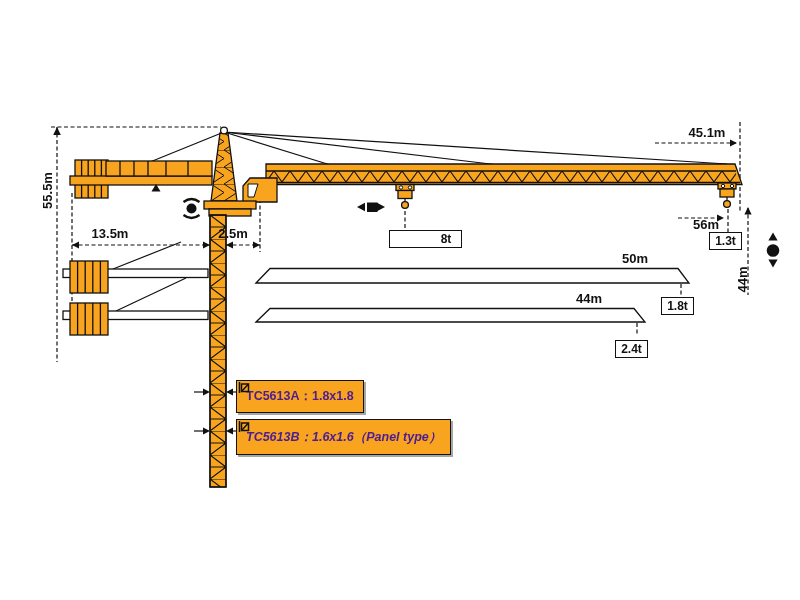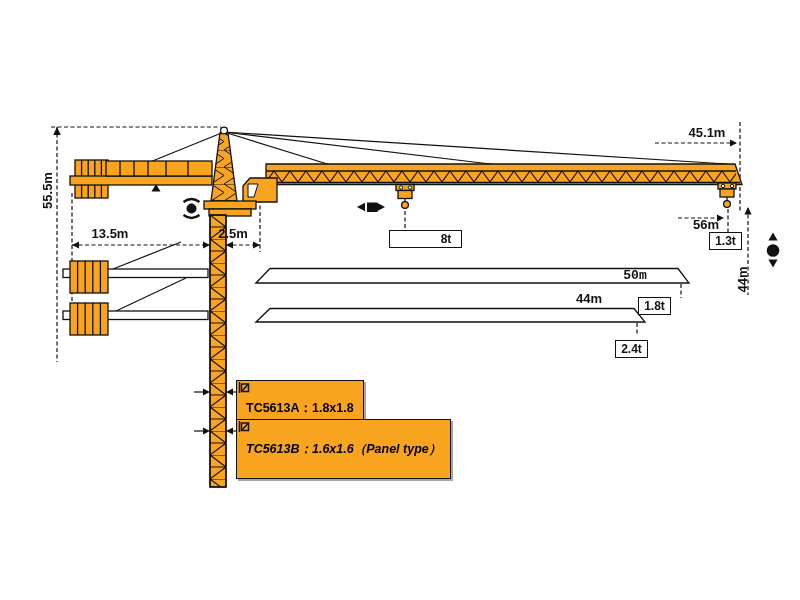--- a/index.html
+++ b/index.html
@@ -7,21 +7,21 @@
          font-family:"Liberation Sans",sans-serif;}
   .stage svg{position:absolute;left:0;top:0;}
   .dim{position:absolute;font:700 13px "Liberation Sans",sans-serif;color:#111;
        text-align:center;white-space:nowrap;}
   .rot{transform:rotate(-90deg);}
   .load-box{position:absolute;background:#fff;border:1.6px solid #111;
             display:flex;align-items:center;justify-content:center;
             font:700 12px "Liberation Sans",sans-serif;color:#111;}
   .tc-label{position:absolute;background:#F8A41F;border:1.6px solid #111;
             box-shadow:2px 2px 0 rgba(0,0,0,.35);display:flex;align-items:center;
-            gap:6px;padding:16px 9px;font:700 12.5px "Liberation Sans",sans-serif;color:#000000;}
+            gap:6px;padding:4px 9px;font:700 12.5px "Liberation Sans",sans-serif;color:#4c1d95;}
 </style>
 </head>
 <body>
 
 <div class="stage">
 
 <svg width="800" height="600" viewBox="0 0 800 600">
   <defs>
     <pattern id="pMast" patternUnits="userSpaceOnUse" x="210" y="215" width="16" height="24">
       <path d="M0,0 H16 M0,12 H16 M0,0 L16,12 L0,24" fill="none" stroke="#111" stroke-width="1.1"></path>
@@ -170,26 +170,26 @@
         <polygon points="226,431 233,427.6 233,434.4" stroke="none"></polygon>
   </g>
 </svg>
 
 <div class="dim rot" style="left:14px;top:183px;width:66px;"><span>55.5m</span></div>
 <div class="dim" style="left:78px;top:226px;width:64px;">13.5m</div>
 <div class="dim" style="left:211px;top:226px;width:44px;">2.5m</div>
 <div class="dim" style="left:677px;top:125px;width:60px;">45.1m</div>
 <div class="dim" style="left:688px;top:201px;width:36px;margin-top:16px;">56m</div>
 <div class="dim rot" style="left:712px;top:272px;width:60px;"><span>44m</span></div>
-<div class="dim" style="left:613px;top:268px;width:44px;font-family:Liberation Mono, monospace;">50m</div>
+<div class="dim" style="left:613px;top:251px;width:44px;">50m</div>
 <div class="dim" style="left:567px;top:291px;width:44px;">44m</div>
 
 <div class="load-box" style="left:389px;top:230px;width:30px;height:16px;padding-left:41px;">8t</div>
 <div class="load-box" style="left:709px;top:232px;width:31px;height:16px;">1.3t</div>
-<div class="load-box" style="left:638px;top:297px;width:31px;height:16px;">1.8t</div>
+<div class="load-box" style="left:661px;top:297px;width:31px;height:16px;">1.8t</div>
 <div class="load-box" style="left:615px;top:340px;width:31px;height:16px;">2.4t</div>
 
 <div class="tc-label" style="left:236px;top:380px;height:23px;">
   <svg width="13" height="13" viewBox="0 0 13 13">
     <path d="M2.5,1 V12 M4.5,10.5 L11.5,3" fill="none" stroke="#111" stroke-width="1.5"></path>
     <rect x="4.5" y="3" width="7" height="7.5" fill="none" stroke="#111" stroke-width="1.5"></rect>
   </svg>
   <span>TC5613A：1.8x1.8</span>
 </div>
 <div class="tc-label" style="left:236px;top:419px;height:26px;font-style:italic;">

